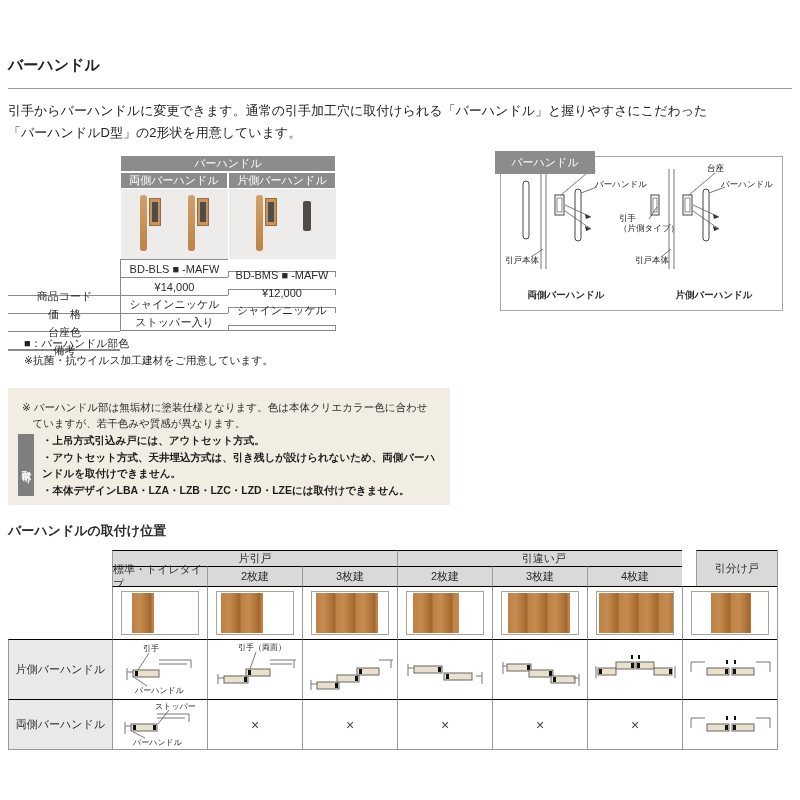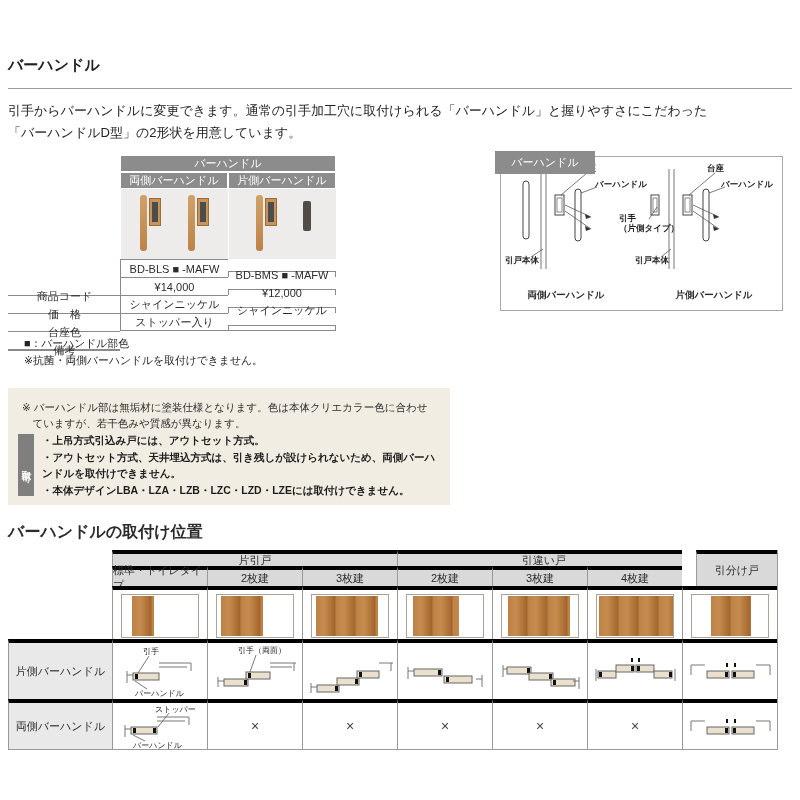--- a/index.html
+++ b/index.html
@@ -32,43 +32,43 @@
   .hbase-inner { position:absolute; left:13px; top:7px; width:6px; height:20px; background:#4d4d4d; }
   .hbar { position:absolute; left:1px; top:0; width:7px; height:56px; border-radius:3px;
     background:linear-gradient(180deg,#d0a269,#bc8347); }
   .hpull { width:8px; height:30px; border-radius:2px; background:#514c48; margin-top:-16px; }
 
   
   .dia-panel { position:absolute; left:500px; top:156px; width:283px; height:155px;
     background:#fff; border:1px solid #a8a8a8; }
   .dia-tag { position:absolute; left:495px; top:151px; width:100px; height:23px; background:#8c8c8c;
     color:#fff; font-size:11px; display:flex; align-items:center; justify-content:center; z-index:2; }
-  .dia-label { position:absolute; font-size:8.5px; color:#222; white-space:pre-line; line-height:10px;font-weight:bold; }
+  .dia-label { position:absolute; font-size:8.5px; color:#222; white-space:pre-line; line-height:10px; }
   .dia-caption { position:absolute; top:132px; font-size:9.5px; font-weight:bold; text-align:center; width:130px; }
 
   
   .notes { position:absolute; left:24px; top:335px; font-size:10.8px; line-height:17px; color:#222; }
 
   
   .caution { position:absolute; left:8px; top:388px; width:442px; height:117px; background:#f2ede3; }
   .caution-note { position:absolute; left:14px; top:11px; width:414px; font-size:10.5px; line-height:16px;
     padding-left:1em; text-indent:-1em; }
   .caution-tab { position:absolute; left:10px; top:46px; width:16px; height:62px; background:#7f7f7f;
     color:#fff; font-size:10px; writing-mode:vertical-rl; display:flex; align-items:center; justify-content:center;
     letter-spacing:1px; }
   .caution-items { position:absolute; left:34px; top:44px; width:398px; font-size:10.5px; font-weight:600;
     line-height:16.5px; color:#1c1c1c; }
 
   
-  .pos-title { position:absolute; left:8px; top:522px; font-size:16px; font-weight:bold; }
+  .pos-title { position:absolute; left:8px; top:522px; font-size:13px; font-weight:bold; }
   .pos-table { position:absolute; left:8px; top:550px; display:grid;
     grid-template-columns:104px repeat(7,95px);
     grid-template-rows:16px 20px 53px 60px 50px;
     border-right:1px solid #999; border-bottom:1px solid #999; font-size:11px; }
-  .pc { border-left:1px solid #999; border-top:4px solid #000000; background:#fff; position:relative; }
+  .pc { border-left:1px solid #999; border-top:1px solid #000000; background:#fff; position:relative; }
   .pc.hdr { background:#d9d9d9; display:flex; align-items:center; justify-content:center; }
   .pc.lbl { background:#e9e9e9; display:flex; align-items:center; justify-content:center; border-bottom:0; }
   .pc.blank { border-left:0; border-top:0; background:transparent; }
   .g-kata { grid-column:2/5; grid-row:1; }
   .g-chigai { grid-column:5/8; grid-row:1;padding-left:8px; }
   .g-wake { grid-column:8; grid-row:1/3;margin-left:14px; }
   .cross { display:flex; align-items:center; justify-content:center; font-size:14px; color:#444; }
 
   .df { width:78px; height:44px; border:1px solid #a9a398; position:relative; margin:4px auto 0; background:#fff; }
   .dp { position:absolute; top:1px; bottom:1px;
@@ -183,21 +183,21 @@
     <div class="dia-label" style="left:220px; top:22px;">バーハンドル</div>
     <div class="dia-label" style="left:118px; top:56px;">引手
 （片側タイプ）</div>
     <div class="dia-label" style="left:134px; top:98px;">引戸本体</div>
     <div class="dia-caption" style="left:0;">両側バーハンドル</div>
     <div class="dia-caption" style="left:148px;">片側バーハンドル</div>
   </div>
 
   <div class="notes">
     <div>■：バーハンドル部色</div>
-    <div>※抗菌・両側バーハンドルを取付けできません。</div>
+    <div>※抗菌・抗ウイルス加工建材をご用意しています。</div>
   </div>
 
   <div class="caution">
     <div class="caution-note">※ バーハンドル部は無垢材に塗装仕様となります。色は本体クリエカラー色に合わせていますが、若干色みや質感が異なります。</div>
     <div class="caution-tab">取付不可</div>
     <div class="caution-items">
       <div>・上吊方式引込み戸には、アウトセット方式。</div>
       <div>・アウトセット方式、天井埋込方式は、引き残しが設けられないため、両側バーハンドルを取付けできません。</div>
       <div>・本体デザインLBA・LZA・LZB・LZC・LZD・LZEには取付けできません。</div>
     </div>

